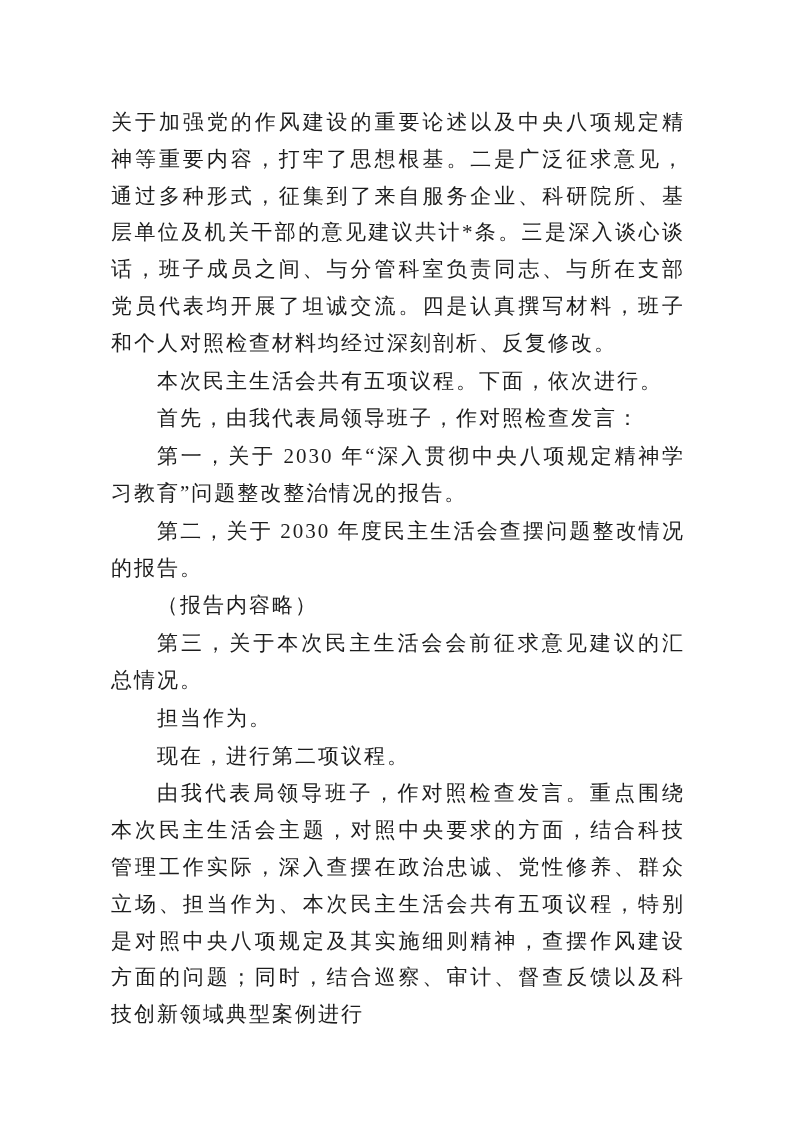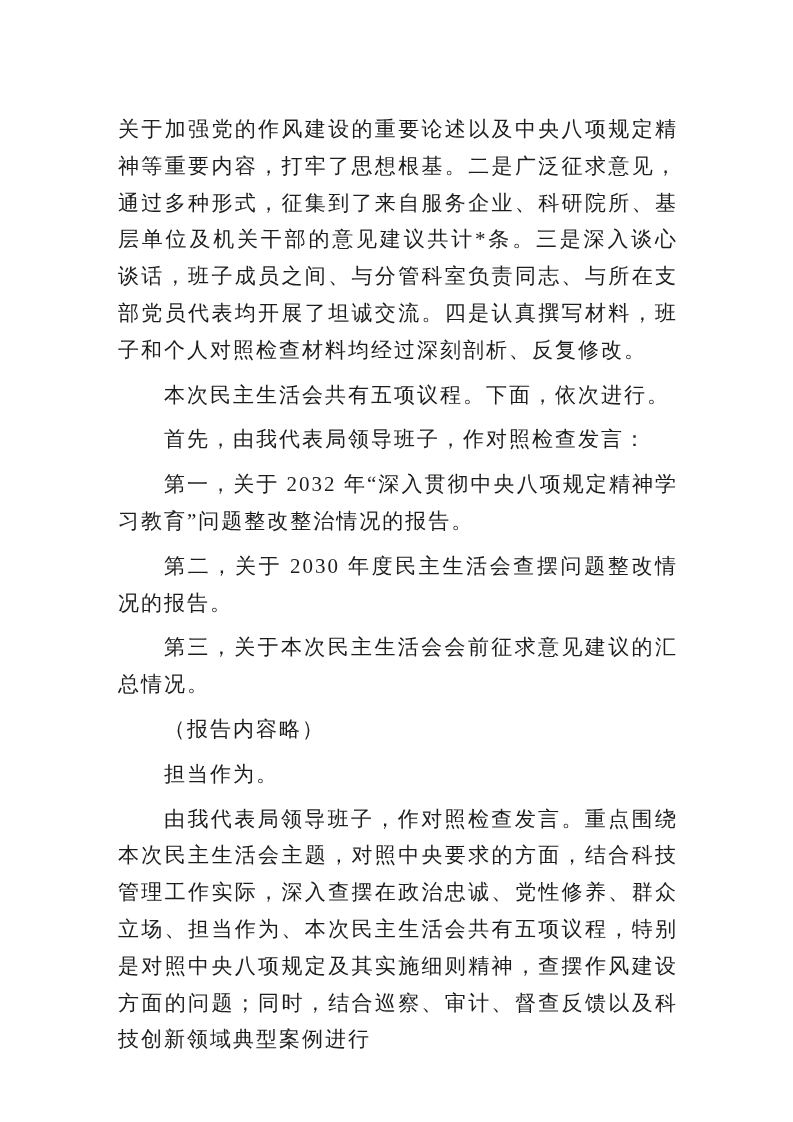--- a/index.html
+++ b/index.html
@@ -14,21 +14,21 @@
     background: #ffffff;
     overflow: hidden;
   }
   .doc-content {
     position: absolute;
     left: 110px;
     top: 103px;
     width: 576px;
   }
   .doc-content p {
-    margin: 8px;
+    margin: 1px;
     padding: 0;
     font-family: "Liberation Serif", "DejaVu Serif", serif;
     font-size: 21px;
     line-height: 36.8px;
     letter-spacing: 2px;
     color: #1d1d1d;
     text-align: justify;
     text-justify: inter-character;
     word-break: normal;
     overflow-wrap: break-word;
@@ -38,20 +38,21 @@
   }
 </style>
 </head>
 <body>
 
 <div class="page">
   <div class="doc-content">
     <p>关于加强党的作风建设的重要论述以及中央八项规定精神等重要内容，打牢了思想根基。二是广泛征求意见，通过多种形式，征集到了来自服务企业、科研院所、基层单位及机关干部的意见建议共计*条。三是深入谈心谈话，班子成员之间、与分管科室负责同志、与所在支部党员代表均开展了坦诚交流。四是认真撰写材料，班子和个人对照检查材料均经过深刻剖析、反复修改。</p>
     <p class="indent">本次民主生活会共有五项议程。下面，依次进行。</p>
     <p class="indent">首先，由我代表局领导班子，作对照检查发言：</p>
-    <p class="indent">第一，关于 2032 年“深入贯彻中央八项规定精神学习教育”问题整改整治情况的报告。</p>
+    <p class="indent">第一，关于 2030 年“深入贯彻中央八项规定精神学习教育”问题整改整治情况的报告。</p>
     <p class="indent">第二，关于 2030 年度民主生活会查摆问题整改情况的报告。</p>
+    <p class="indent">（报告内容略）</p>
     <p class="indent">第三，关于本次民主生活会会前征求意见建议的汇总情况。</p>
-    <p class="indent">（报告内容略）</p>
     <p class="indent">担当作为。</p>
+    <p class="indent">现在，进行第二项议程。</p>
     <p class="indent">由我代表局领导班子，作对照检查发言。重点围绕本次民主生活会主题，对照中央要求的方面，结合科技管理工作实际，深入查摆在政治忠诚、党性修养、群众立场、担当作为、本次民主生活会共有五项议程，特别是对照中央八项规定及其实施细则精神，查摆作风建设方面的问题；同时，结合巡察、审计、督查反馈以及科技创新领域典型案例进行</p>
   </div>
 </div>
 
 </body></html>

